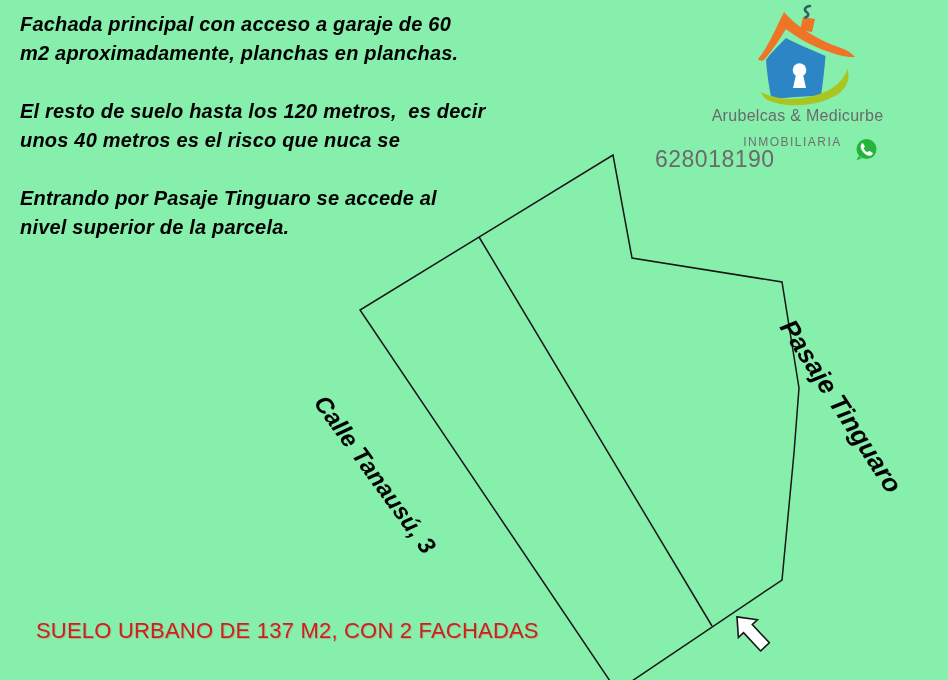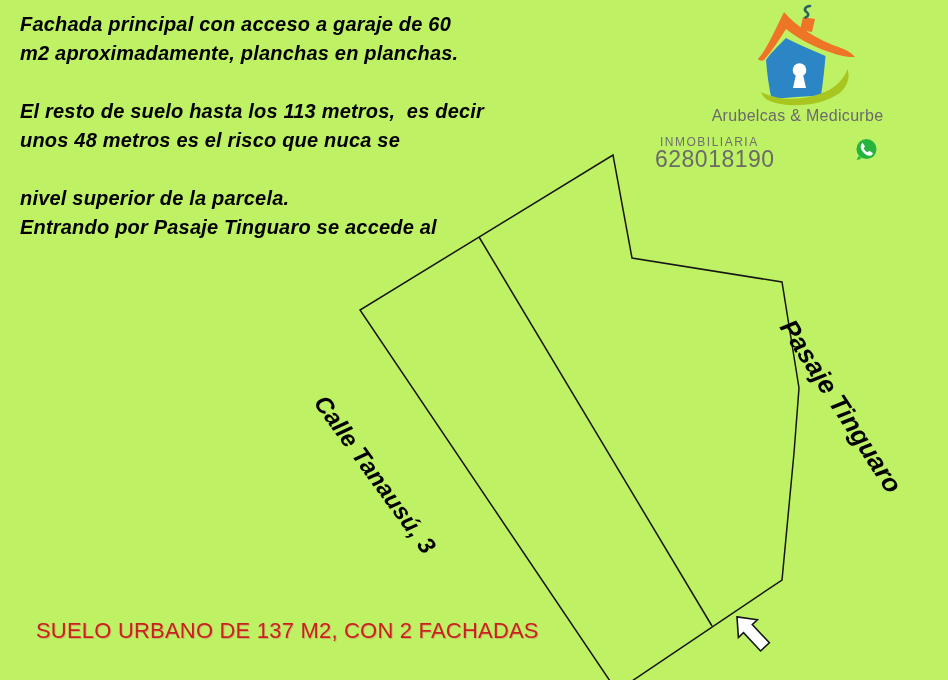--- a/index.html
+++ b/index.html
@@ -1,26 +1,26 @@
 <!DOCTYPE html>
 <html><head>
 <meta charset="utf-8">
 <style>
   html,body{margin:0;padding:0;background:#fff;}
-  .canvas{position:relative;width:948px;height:680px;background:#bef264;overflow:hidden;
+  .canvas{position:relative;width:948px;height:680px;background:#86efac;overflow:hidden;
           font-family:"Liberation Sans",sans-serif;}
   
   .desc{position:absolute;left:20px;top:10px;color:#000;}
   .desc .para{margin:0 0 29px 0;}
   .desc .ln{display:block;white-space:pre;font-weight:bold;font-style:italic;
             font-size:20px;line-height:29px;letter-spacing:0.2px;}
   
   .agency-name{position:absolute;left:660px;top:107px;width:275px;text-align:center;
                color:#6a6a6a;font-size:16px;letter-spacing:0.3px;}
-  .agency-tagline{position:absolute;left:660px;top:135px;width:265px;
+  .agency-tagline{position:absolute;left:660px;top:135px;width:265px;text-align:center;
                   color:#6f6f6f;font-size:12px;letter-spacing:1.5px;}
   .agency-phone{position:absolute;left:655px;top:146px;width:270px;
                 color:#6a6a6a;font-size:23px;letter-spacing:0.5px;}
   .logo-house{position:absolute;left:748px;top:4px;}
   .wa-icon{position:absolute;left:855px;top:138px;}
   
   .plan{position:absolute;left:0;top:0;}
   .street-label{font-family:"Liberation Sans",sans-serif;font-weight:bold;font-style:italic;fill:#000;}
   
   .footer-headline{position:absolute;left:36px;top:618px;color:#c9211e;font-weight:normal;
@@ -31,26 +31,26 @@
 <body>
 
 <div class="canvas">
 
   <div class="desc">
     <div class="para">
       <span class="ln">Fachada principal con acceso a garaje de 60</span>
       <span class="ln">m2 aproximadamente, planchas en planchas.</span>
     </div>
     <div class="para">
-      <span class="ln">El resto de suelo hasta los 113 metros,  es decir</span>
-      <span class="ln">unos 48 metros es el risco que nuca se</span>
+      <span class="ln">El resto de suelo hasta los 120 metros,  es decir</span>
+      <span class="ln">unos 40 metros es el risco que nuca se</span>
     </div>
     <div class="para">
+      <span class="ln">Entrando por Pasaje Tinguaro se accede al</span>
       <span class="ln">nivel superior de la parcela.</span>
-      <span class="ln">Entrando por Pasaje Tinguaro se accede al</span>
     </div>
   </div>
 
   <svg class="logo-house" width="115" height="106" viewBox="0 0 115 106">
     <path fill="#ee7428" d="M10,55 C19,45 27,26 36,8 C48,22 69,36 93,44 C100,46.5 104,49.5 107,53
              C97,53.5 88,50.5 80,47.5 C62,41.5 48,33 38,25 C31,36 24,47 16,56
              C14,57.5 11.5,56.5 10,55 Z"></path>
     <path fill="#ee7428" d="M55,13 L67,15 L64,28 L52,26 Z"></path>
     <path fill="none" stroke="#2a5f63" stroke-width="2.6" stroke-linecap="round" d="M62,2 C57,2.5 55.5,6 58.5,8 C61,9.7 61,12 57.5,13.5"></path>
     <path fill="#2c86c6" d="M38,34 C29,43 22,50 18,56 C19,70 21,83 23.5,95 C40,93.5 57,92.5 73,91.5

